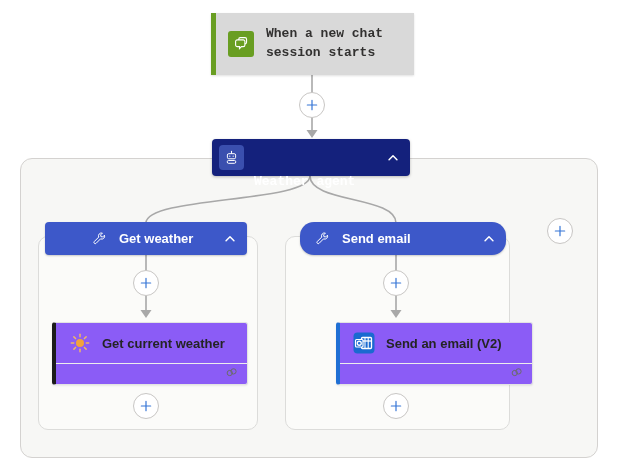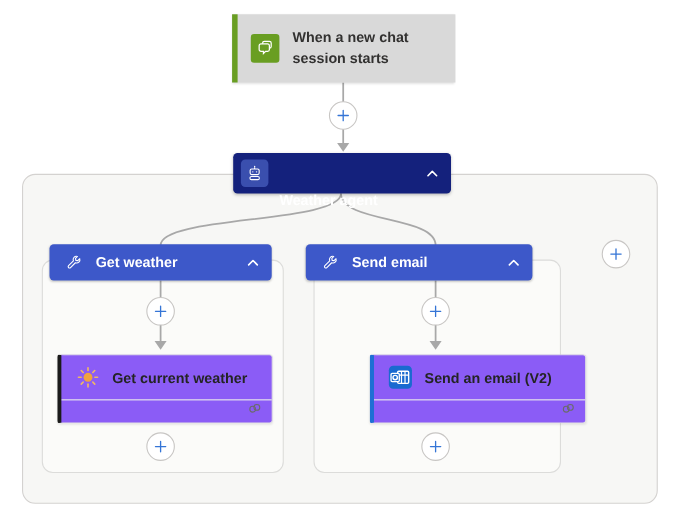--- a/index.html
+++ b/index.html
@@ -19,37 +19,37 @@
   .scope{position:absolute;left:20px;top:158px;width:578px;height:300px;
     background:var(--scope-bg);border:1px solid var(--scope-border);border-radius:12px;z-index:0;}
   .group{position:absolute;width:220px;height:194px;top:236px;
     background:rgba(255,255,255,.45);border:1px solid var(--group-border);border-radius:10px;z-index:1;}
   .group.gw{left:38px;} .group.se{left:285px;width:225px;}
 
   svg.wires{position:absolute;left:0;top:0;width:620px;height:470px;z-index:2;pointer-events:none;}
   .wire{stroke:var(--line-gray);stroke-width:1.6;fill:none;}
   .arrow{fill:var(--line-gray);}
 
-  .node{position:absolute;z-index:3;display:flex;align-items:center;}
+  .node{position:absolute;z-index:3;display:flex;align-items:center;font-family:Liberation Mono, monospace;}
   .trigger{left:211px;top:13px;width:203px;height:62px;background:var(--trigger-bg);
     border-left:5px solid var(--trigger-green);box-shadow:0 1px 2px rgba(0,0,0,.12);cursor:pointer;}
   .trigger .chip{width:26px;height:26px;border-radius:3px;background:var(--trigger-green);
     display:flex;align-items:center;justify-content:center;margin:0 12px 0 12px;flex:none;}
   .trigger .title{font-size:13px;font-weight:700;color:#323130;line-height:1.45;width:150px;}
 
   .agent{left:212px;top:139px;width:198px;height:37px;background:var(--agent-navy);
     border-radius:4px;box-shadow:0 1px 3px rgba(0,0,0,.25);cursor:pointer;}
   .agent .chip{width:25px;height:25px;border-radius:4px;background:var(--agent-chip);
     display:flex;align-items:center;justify-content:center;margin:0 10px 0 7px;flex:none;}
   .agent .title{font-size:13px;font-weight:700;color:#fff;flex:1;margin-top:48px;}
   .chev{width:22px;height:22px;display:flex;align-items:center;justify-content:center;margin-right:6px;flex:none;cursor:pointer;}
 
   .bhead{position:absolute;top:222px;height:33px;background:var(--branch-blue);border-radius:4px;
     box-shadow:0 1px 2px rgba(0,0,0,.2);display:flex;align-items:center;z-index:3;cursor:pointer;}
-  .bhead.gw{left:45px;width:202px;} .bhead.se{left:278px;width:206px;}
+  .bhead.gw{left:45px;width:202px;padding-left:32px;} .bhead.se{left:300px;width:206px;border-radius:14px;}
   .bhead .wicon{margin:0 12px 0 14px;display:flex;flex:none;}
   .bhead .title{font-size:13px;font-weight:700;color:#fff;flex:1;}
 
   .action{position:absolute;top:322px;width:196px;height:63px;background:#8b5cf6;
     border:1px solid var(--card-border);border-radius:3px;box-shadow:0 1px 2px rgba(0,0,0,.08);
     z-index:3;cursor:pointer;display:flex;flex-direction:column;}
   .action.gw{left:52px;border-left:4px solid var(--stripe-black);}
   .action.se{left:298px;width:197px;border-left:4px solid var(--stripe-blue);margin-left:38px;}
   .action .main{display:flex;align-items:center;height:40px;}
   .action .aicon{width:24px;height:24px;margin:0 10px 0 12px;display:flex;align-items:center;justify-content:center;flex:none;}

